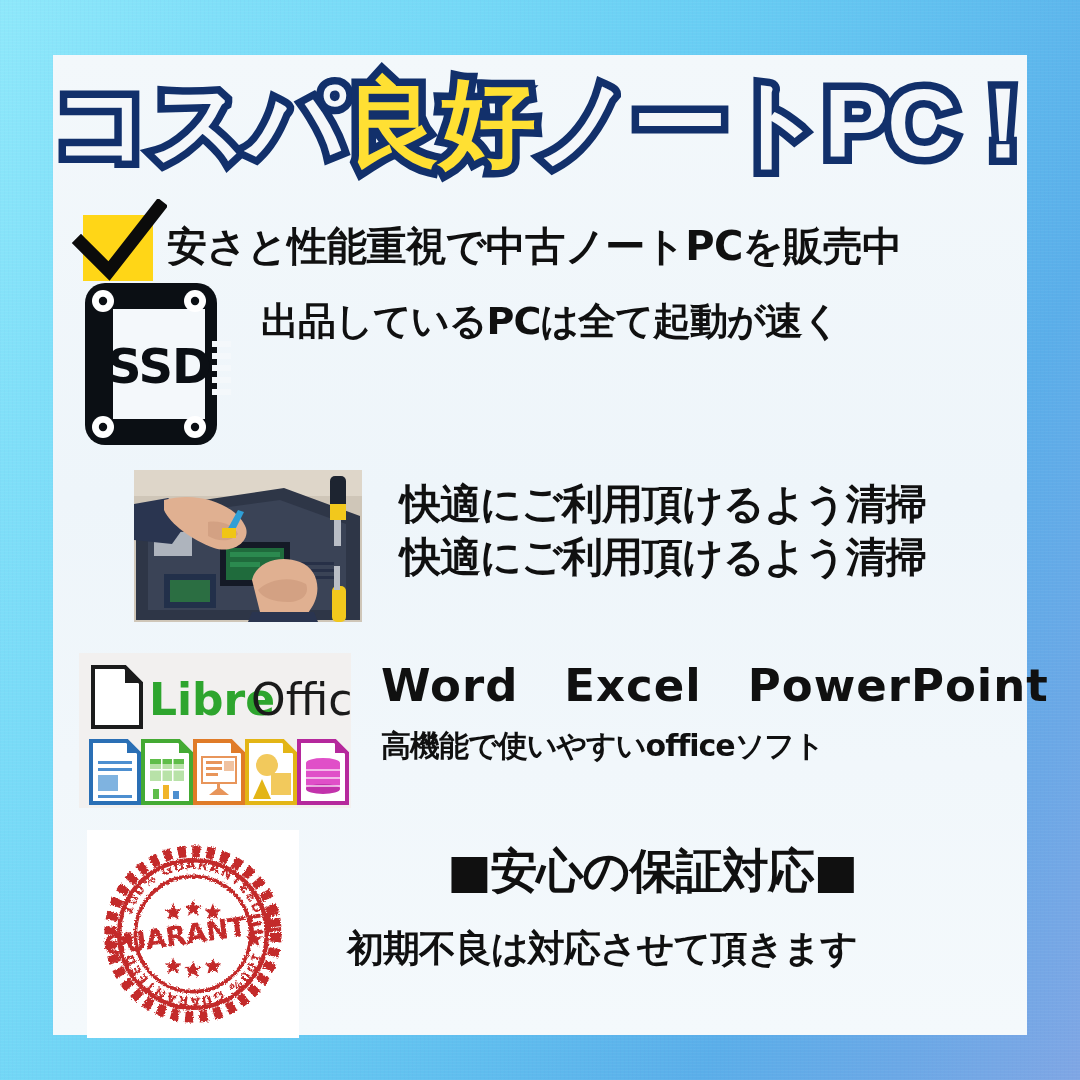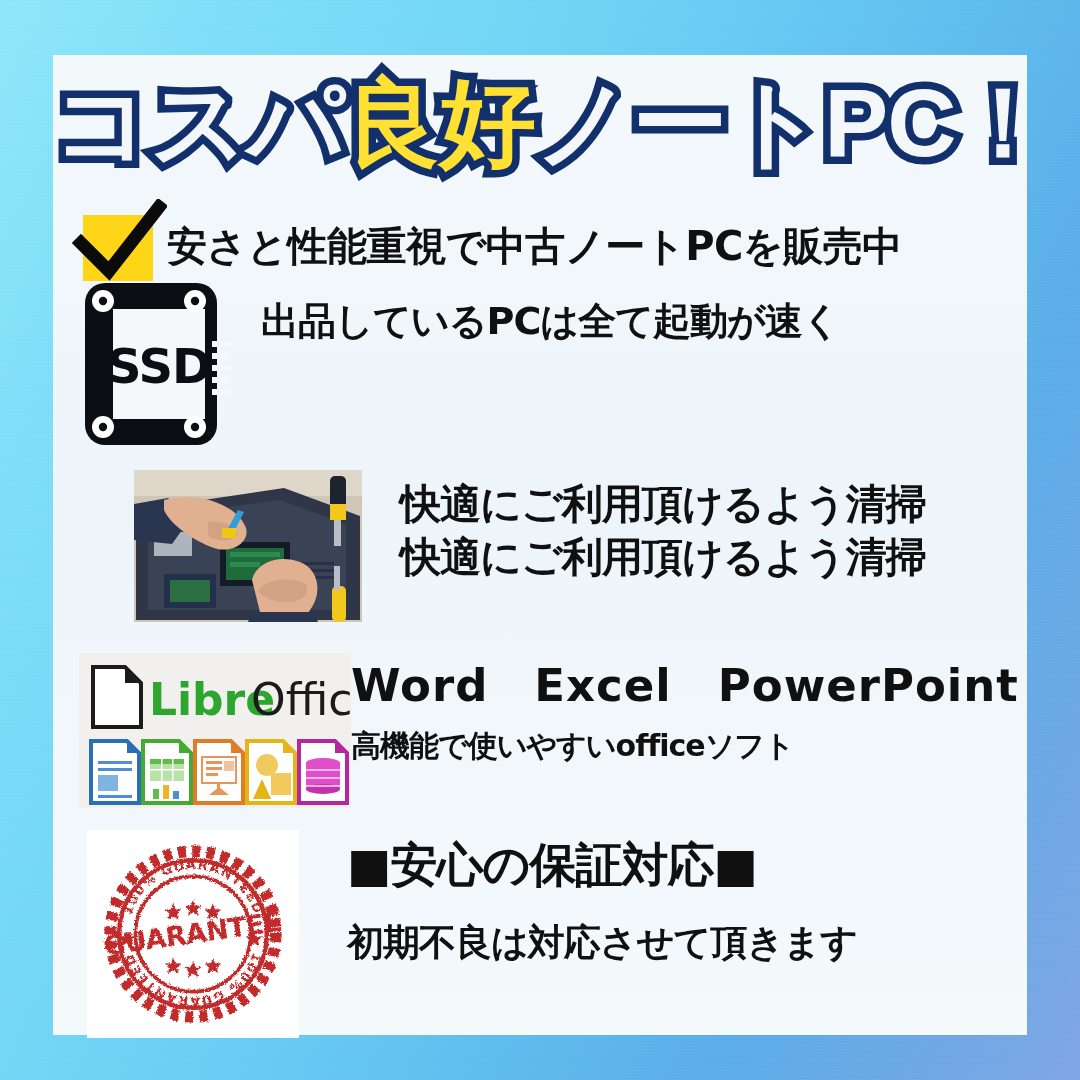--- a/index.html
+++ b/index.html
@@ -115,37 +115,37 @@
 
   
   #row-office { left:26px; top:598px; }
   .office-logo {
     width:272px; height:155px;
     flex:0 0 auto;
     position:relative;
     background:linear-gradient(160deg,#f7f5f4 0%,#efedec 60%,#e9e7e6 100%);
     overflow:hidden;
   }
-  .office-text { margin-top:4px; }
+  .office-text { margin-left:30px; margin-top:4px; }
   #txt-office1 {
     font-size:45px; letter-spacing:1px;
     font-family:"DejaVu Sans", sans-serif;
   }
   #txt-office2 { font-size:30px; margin-top:10px; letter-spacing:-1px; }
 
   
   #row-guar { left:34px; top:775px; }
   .stamp-box {
     width:212px; height:208px;
     flex:0 0 auto;
     background:#ffffff;
     position:relative;
     display:flex; align-items:center; justify-content:center;
   }
-  .guar-text { margin-left:48px; margin-top:4px; text-align:left; }
+  .guar-text { margin-left:48px; margin-top:10px; text-align:right; }
   #txt-guar1 { font-size:47px; letter-spacing:-1px; }
   #txt-guar2 { font-size:37px; margin-top:24px; letter-spacing:-1px; }
 </style>
 </head>
 <body>
 
 <div id="stage">
 
   <div id="card">
 

